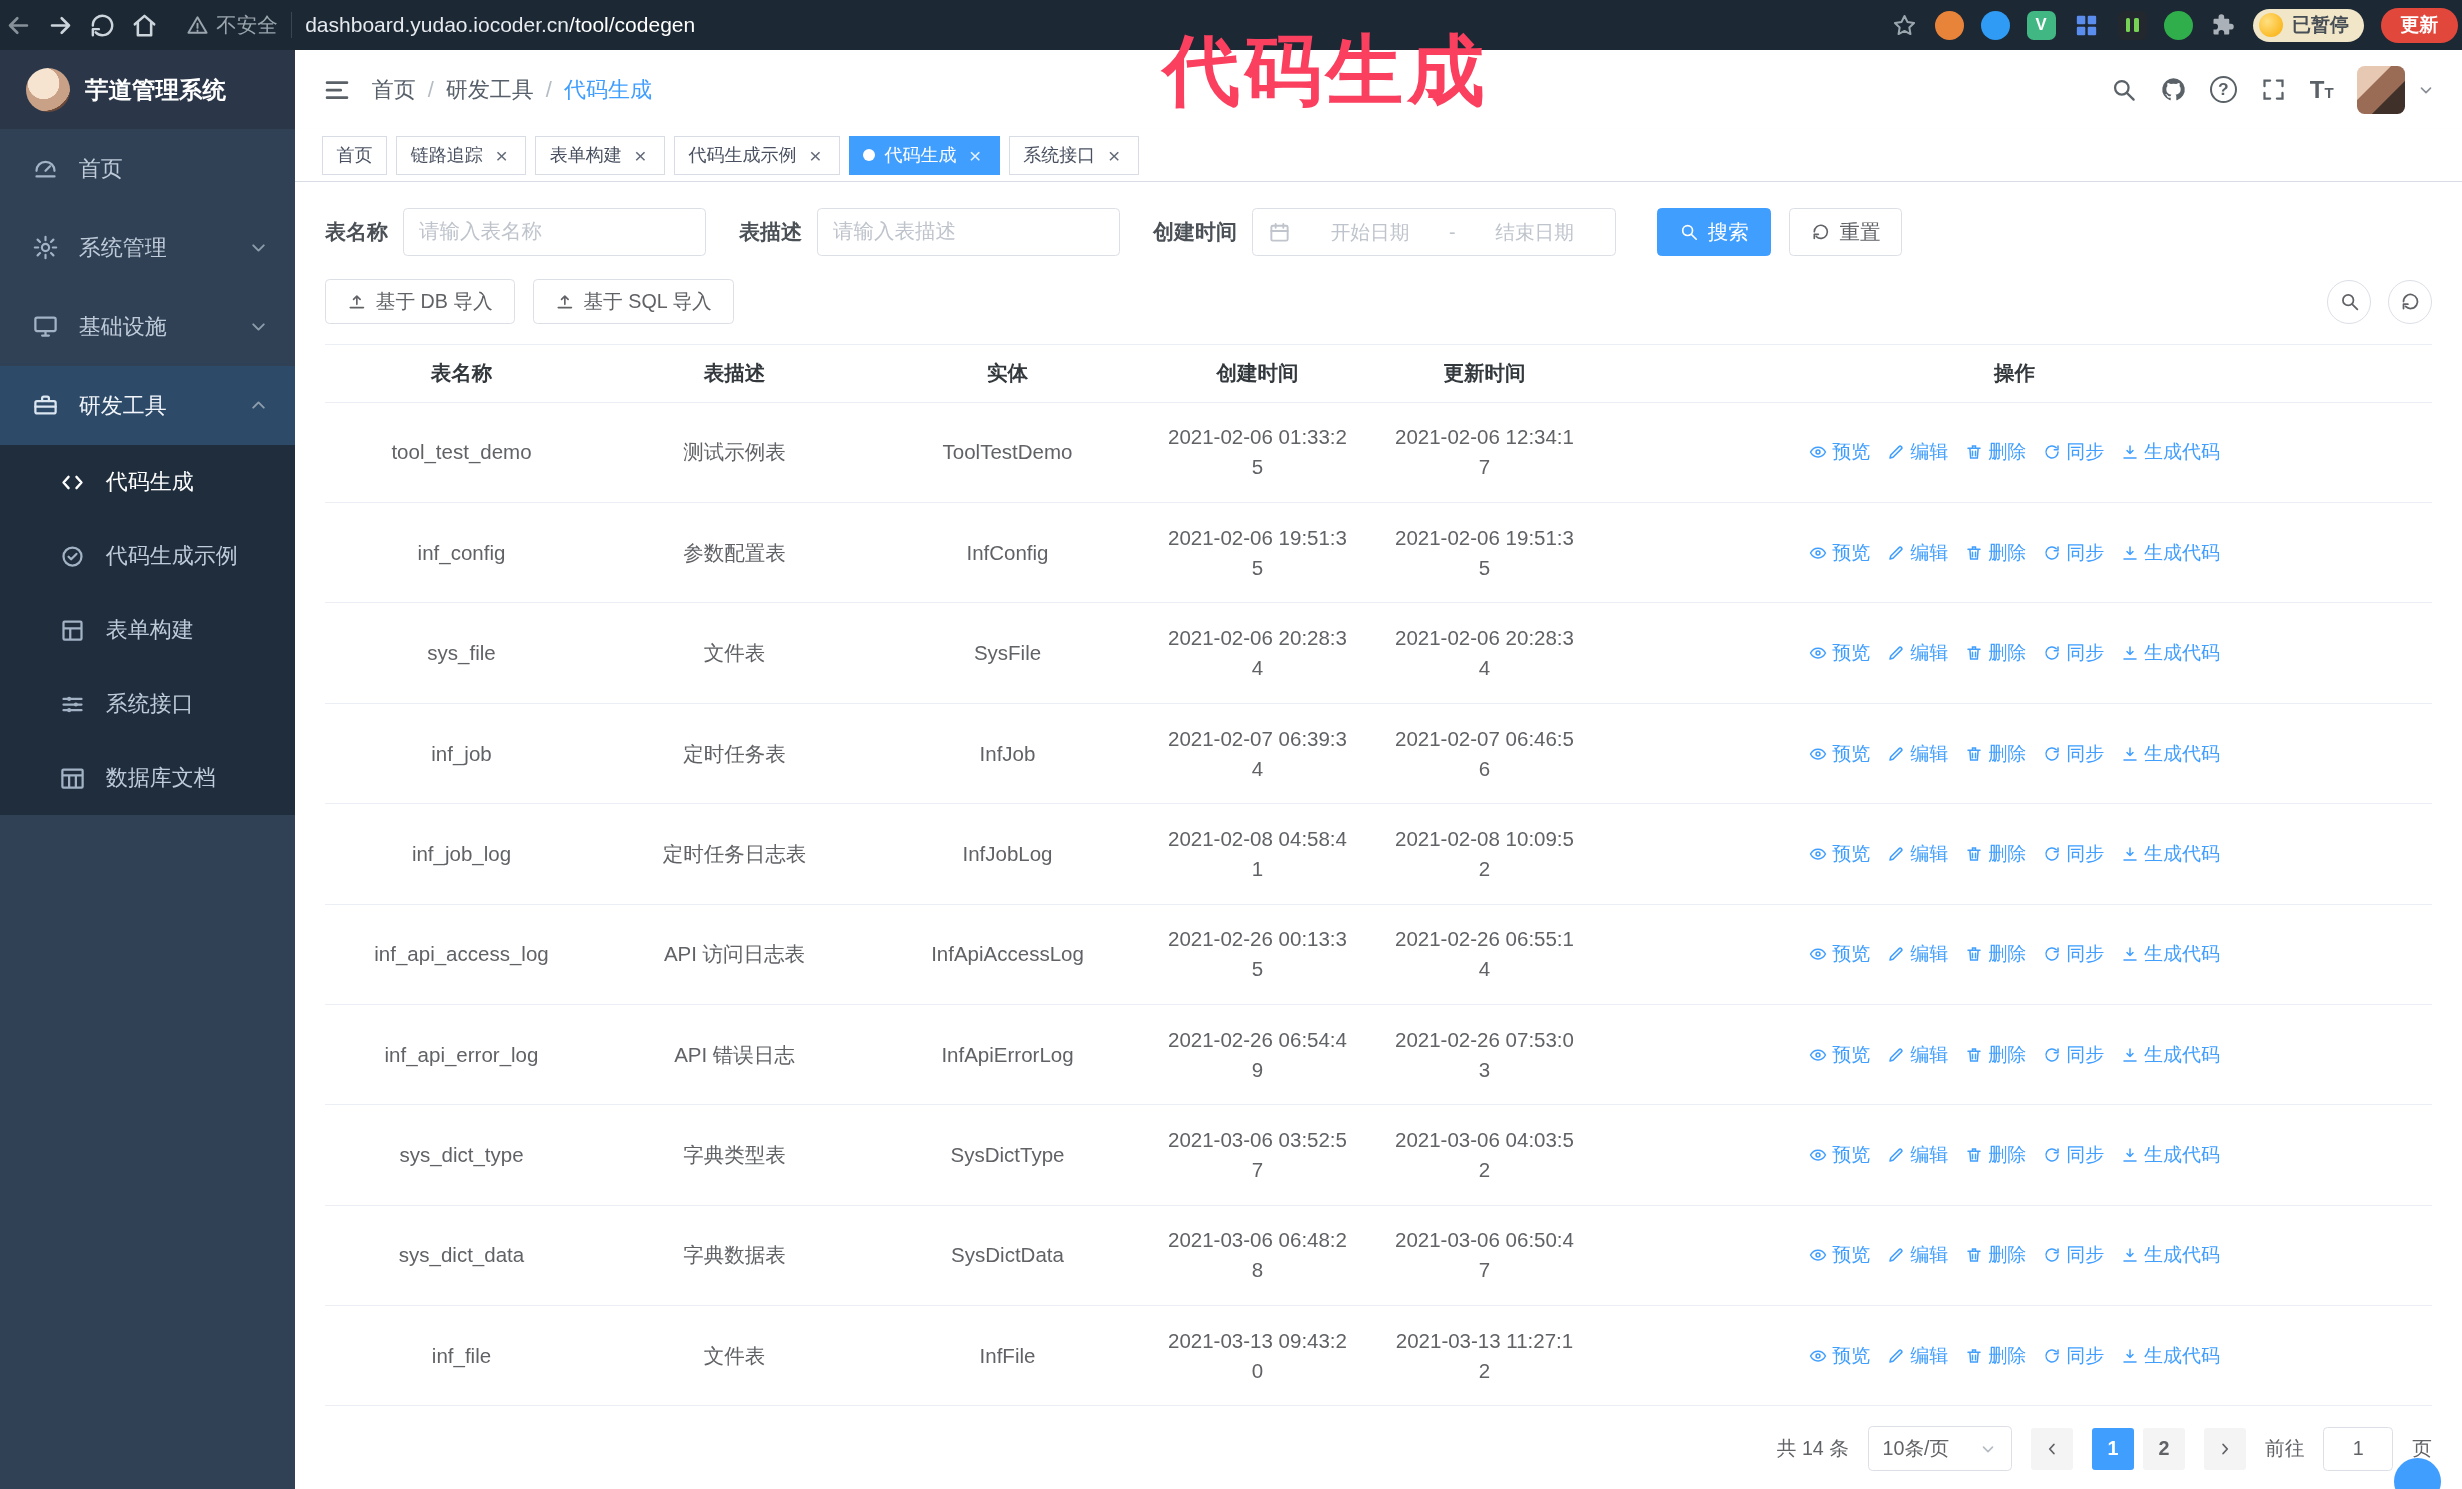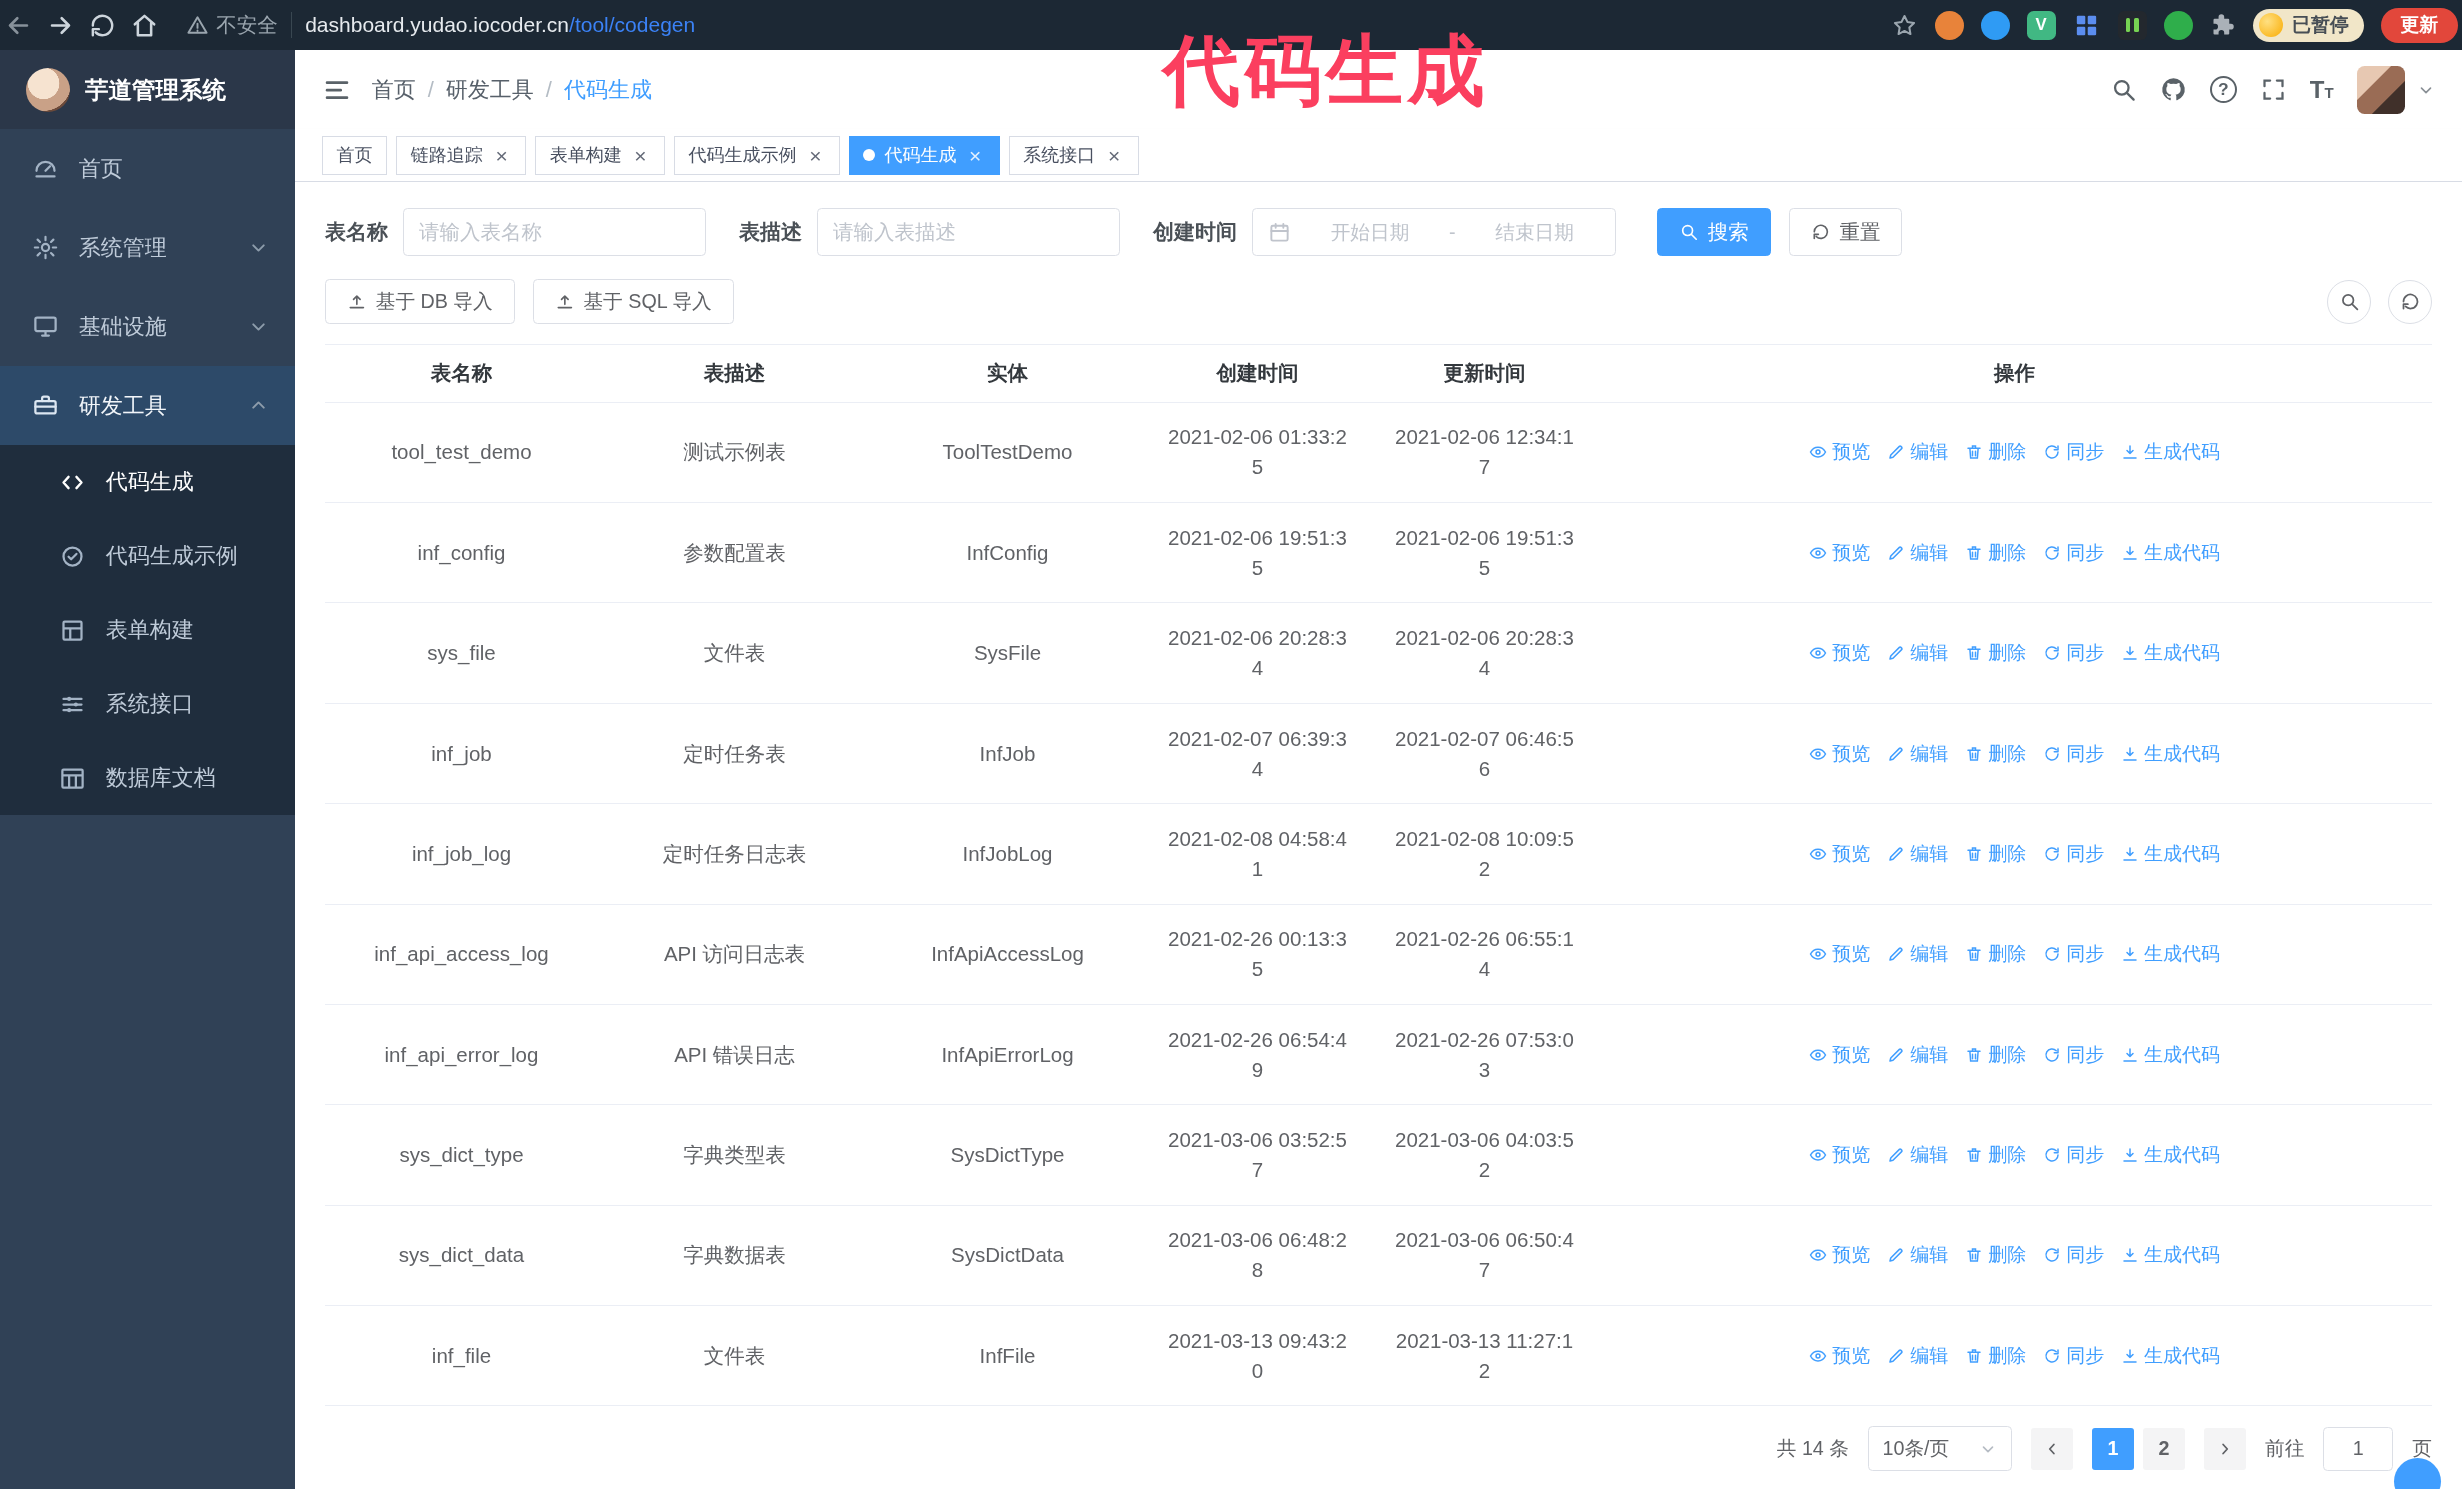--- a/index.html
+++ b/index.html
@@ -9,21 +9,21 @@
 .icon svg{width:100%;height:100%}
 
 
 .browser-bar{position:absolute;top:0;left:0;width:100%;height:50px;background:#1c2834;display:flex;align-items:center;padding:0 4px;gap:1px;z-index:60}
 .bnav{width:29px;height:29px;color:#cdd5dc;margin-right:12px;flex:none}
 .bnav.dim{color:#87919a}
 .bsec{display:flex;align-items:center;gap:7.6px;color:#9aa5ae;font-size:20.5px;margin-left:13.6px;white-space:nowrap}
 .warn{width:23px;height:23px;color:#9aa5ae}
 .bdiv{width:1.5px;height:26px;background:#394751;margin:0 12px;flex:none}
 .burl{font-size:21px;color:#e6eaee;white-space:nowrap;overflow:hidden}
-.burl .path{color:#3b82f6}
+.burl .path{color:#ffffff}
 .bright{margin-left:auto;display:flex;align-items:center;gap:16.7px;flex:none}
 .bstar{width:27px;height:27px;color:#9aa5ae}
 .ext{width:29px;height:29px;display:inline-flex;align-items:center;justify-content:center;color:#fff;font-weight:bold;font-size:16.7px;flex:none}
 .ext1{background:#e8833a;border-radius:50%}
 .ext2{background:#2f9bf4;border-radius:50%}
 .ext3{background:#41b883;border-radius:6.8px}
 .ext4{color:#5b8def}
 .ext5{background:#23282e;border-radius:6px;gap:3.8px}
 .ext5 i{display:block;width:4.5px;height:13.6px;background:#77d353;border-radius:1.5px}
 .ext6{background:#2fae4b;border-radius:50%}
@@ -71,21 +71,21 @@
 .tag.active .dot{display:inline-block;width:12px;height:12px;border-radius:50%;background:#fff}
 .tag .x{font-size:21px;line-height:1;width:19.7px;height:19.7px;display:inline-flex;align-items:center;justify-content:center;border-radius:50%;opacity:.85}
 
 
 .content{position:absolute;top:132px;left:0;right:0;bottom:0;padding:26px 30px 0;background:#fff}
 .filter-row{display:flex;align-items:center}
 .flabel{font-size:21px;color:#4a5056;font-weight:bold;margin-right:15px;white-space:nowrap}
 .ml{margin-left:33px}
 .mlbtn{margin-left:41px}
 .mlbtn2{margin-left:18px}
-.inp{width:303px;height:48px;border:0.8px solid #dcdfe6;border-radius:4.5px;padding:0 15px;font-size:20.5px;color:#606266;outline:none;background:#fff;font-family:Liberation Sans, sans-serif}
+.inp{width:303px;height:48px;border:0.8px solid #dcdfe6;border-radius:4.5px;padding:0 15px;font-size:20.5px;color:#606266;outline:none;background:#fff;font-family:Liberation Mono, monospace}
 .inp::placeholder{color:#bfc4cc}
 .daterange{width:364px;height:48px;border:0.8px solid #dcdfe6;border-radius:4.5px;display:flex;align-items:center;gap:13.6px;padding:0 15px;color:#bfc4cc;font-size:19.7px}
 .cal{width:23px;height:23px;color:#c0c4cc;flex:none}
 .daterange .ph{flex:1;text-align:center;white-space:nowrap}
 .btn{height:48px;display:inline-flex;align-items:center;gap:9px;padding:0 21px;border-radius:4.5px;font-size:20.5px;border:0.8px solid #dcdfe6;background:#fff;color:#606266;cursor:pointer;white-space:nowrap;font-family:inherit}
 .bi{width:19.7px;height:19.7px}
 .btn.primary{background:#409eff;border-color:#409eff;color:#fff}
 .toolbar-row{display:flex;align-items:center;gap:18px;margin-top:23px}
 .toolbar-row .btn{height:45px;font-size:19.7px}
 .mini-group{margin-left:auto;display:flex;gap:16.7px}

